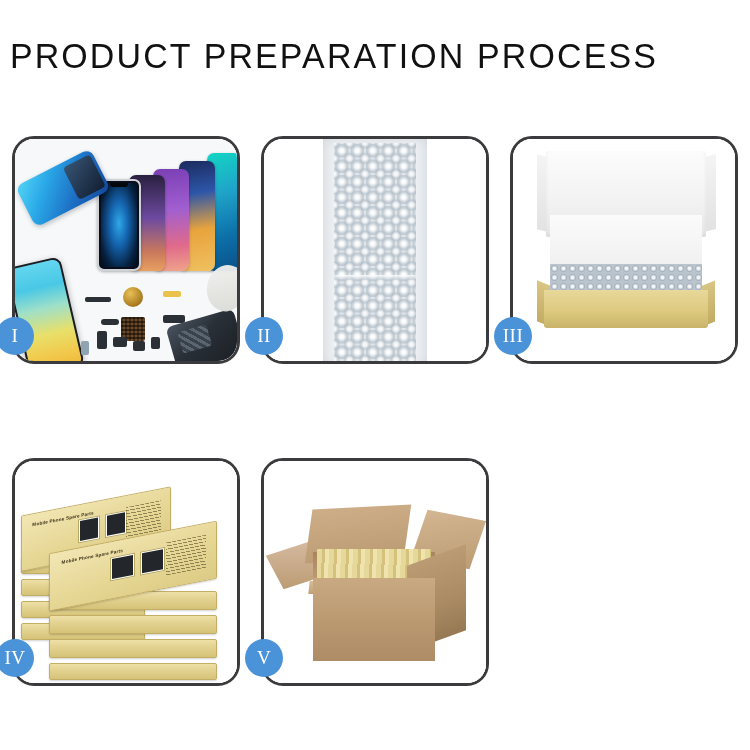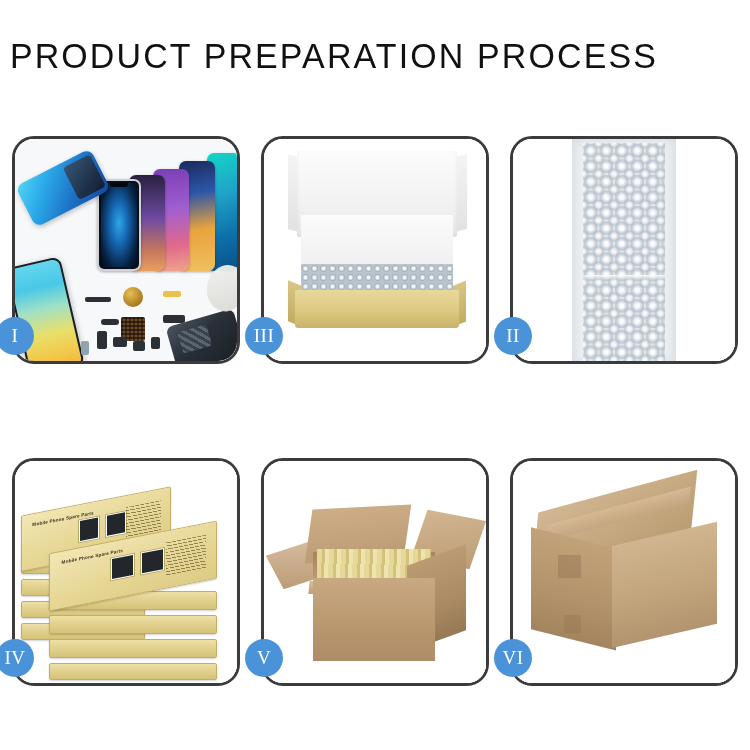--- a/index.html
+++ b/index.html
@@ -378,48 +378,48 @@
         <div class="part" style="left:56px; top:70px; width:12px; height:10px; border-radius:2px;"></div>
         <div class="part" style="left:74px; top:66px; width:9px; height:12px; border-radius:2px;"></div>
         <div class="part" style="left:4px;  top:70px; width:8px;  height:14px; border-radius:2px; background:#8fa3b0;"></div>
         <div class="back-shell"></div>
         <div class="hand"></div>
       </div>
     </div>
     <div class="badge">I</div>
   </div>
 
+  <div class="panel p2">
+    <div class="panel-inner">
+      <div class="bg"></div>
+      <div class="bubble-pouch">
+        <div class="bubble-core"></div>
+        <div class="pouch-seam"></div>
+      </div>
+    </div>
+    <div class="badge">II</div>
+  </div>
+
   <div class="panel p3">
     <div class="panel-inner">
       <div class="bg"></div>
       <div class="box3">
         <div class="b3-lid-left"></div>
         <div class="b3-lid-right"></div>
         <div class="b3-lid-back"></div>
         <div class="b3-inner-white"></div>
         <div class="b3-bubble"></div>
         <div class="b3-side-l"></div>
         <div class="b3-side-r"></div>
         <div class="b3-front"></div>
       </div>
     </div>
     <div class="badge">III</div>
   </div>
 
-  <div class="panel p2">
-    <div class="panel-inner">
-      <div class="bg"></div>
-      <div class="bubble-pouch">
-        <div class="bubble-core"></div>
-        <div class="pouch-seam"></div>
-      </div>
-    </div>
-    <div class="badge">II</div>
-  </div>
-
   <div class="panel p4">
     <div class="panel-inner">
       <div class="bg"></div>
       <div class="stack">
 
         <div class="sbox" style="left:0px;  top:78px;  width:124px; height:17px;"></div>
         <div class="sbox" style="left:0px;  top:100px; width:124px; height:17px;"></div>
         <div class="sbox" style="left:0px;  top:122px; width:124px; height:17px;"></div>
         <div class="sbox" style="left:0px;  top:144px; width:124px; height:17px;"></div>
 
@@ -459,29 +459,14 @@
         <div class="c5-interior"></div>
         <div class="c5-contents"></div>
         <div class="c5-flap-front"></div>
         <div class="c5-side"></div>
         <div class="c5-front"></div>
       </div>
     </div>
     <div class="badge">V</div>
   </div>
 
-  <div class="panel p6">
-    <div class="panel-inner">
-      <div class="bg"></div>
-      <div class="carton6">
-        <div class="c6-sheet"></div>
-        <div class="c6-top"></div>
-        <div class="c6-tape"></div>
-        <div class="c6-left"></div>
-        <div class="c6-right"></div>
-        <div class="c6-tab-a"></div>
-        <div class="c6-tab-b"></div>
-      </div>
-    </div>
-    <div class="badge">VI</div>
-  </div>
 
 </div>
 
 </body></html>

